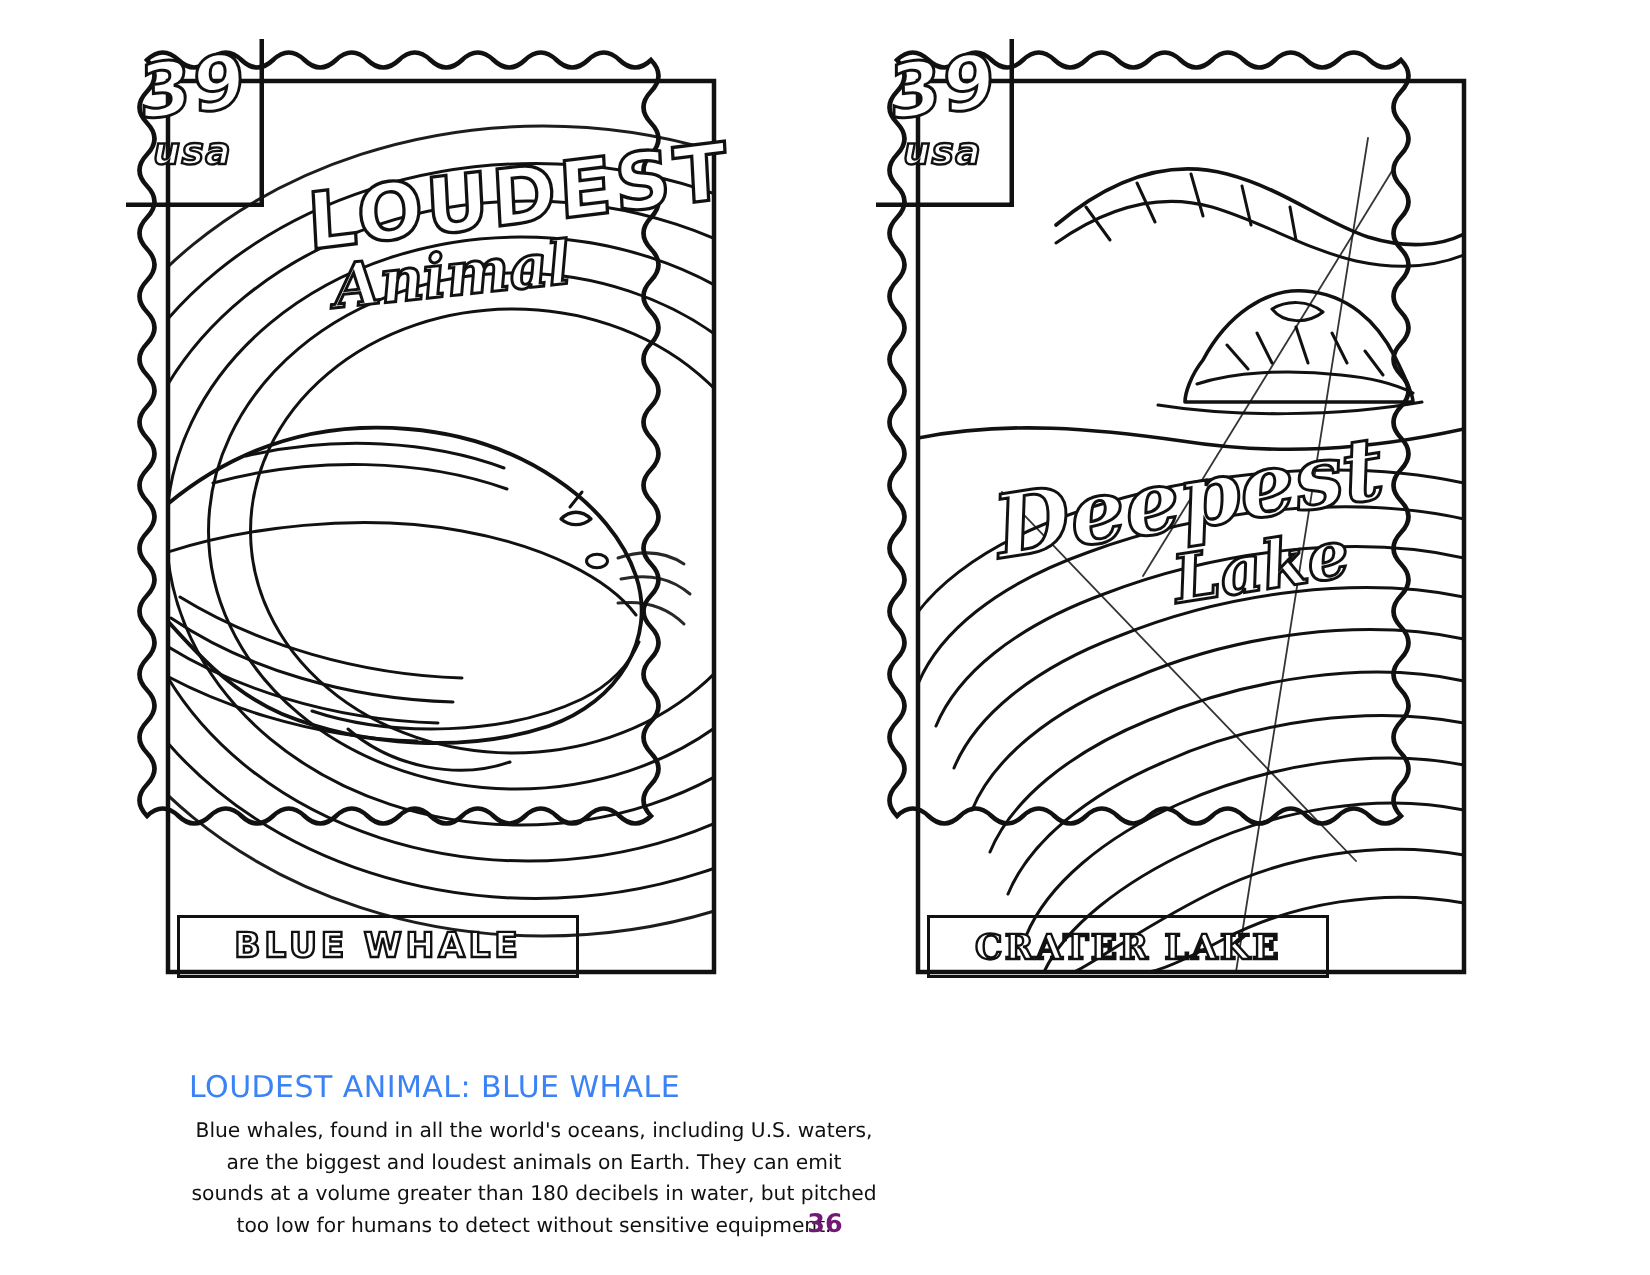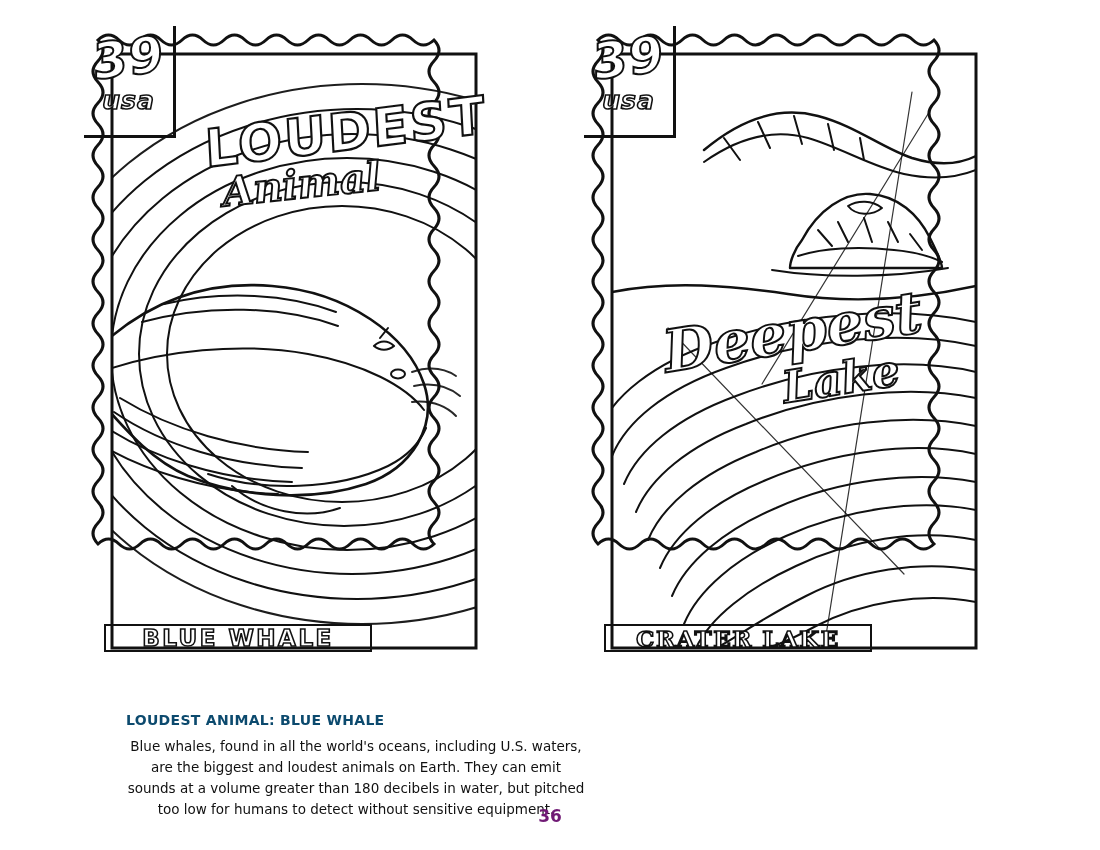--- a/index.html
+++ b/index.html
@@ -146,24 +146,24 @@
     line-height: 46px;
     display: inline-block;
     transform: rotate(-9deg);
     margin-left: 120px;
     margin-top: -6px;
   }
 
   
   .plate {
     position: absolute;
-    left: 20px;
+    left: 34px;
     bottom: 24px;
     width: 268px;
-    height: 28px;
+    height: 42px;
     box-sizing: border-box;
     border: 2.5px solid #111;
     display: flex;
     align-items: center;
     justify-content: center;
   }
   .plate span {
     font-family: "DejaVu Sans", sans-serif;
     font-weight: bold;
     font-size: 23px;
@@ -181,24 +181,24 @@
   
   .caption {
     position: absolute;
     top: 712px;
     width: 460px;
   }
   .cap-left { left: 86px; }
   .caption h3 {
     margin: 0 0 8px 0;
     font-family: "DejaVu Sans", sans-serif;
-    font-size: 14px;
-    font-weight: bold;
+    font-size: 20px;
+    font-weight: normal;
     letter-spacing: 0.3px;
-    color: #0c4a6e;
+    color: #3b82f6;
   }
   .caption p {
     margin: 0;
     font-family: "DejaVu Sans", sans-serif;
     font-size: 13.5px;
     line-height: 21px;
     color: #111;
     text-align: center;
   }
 

